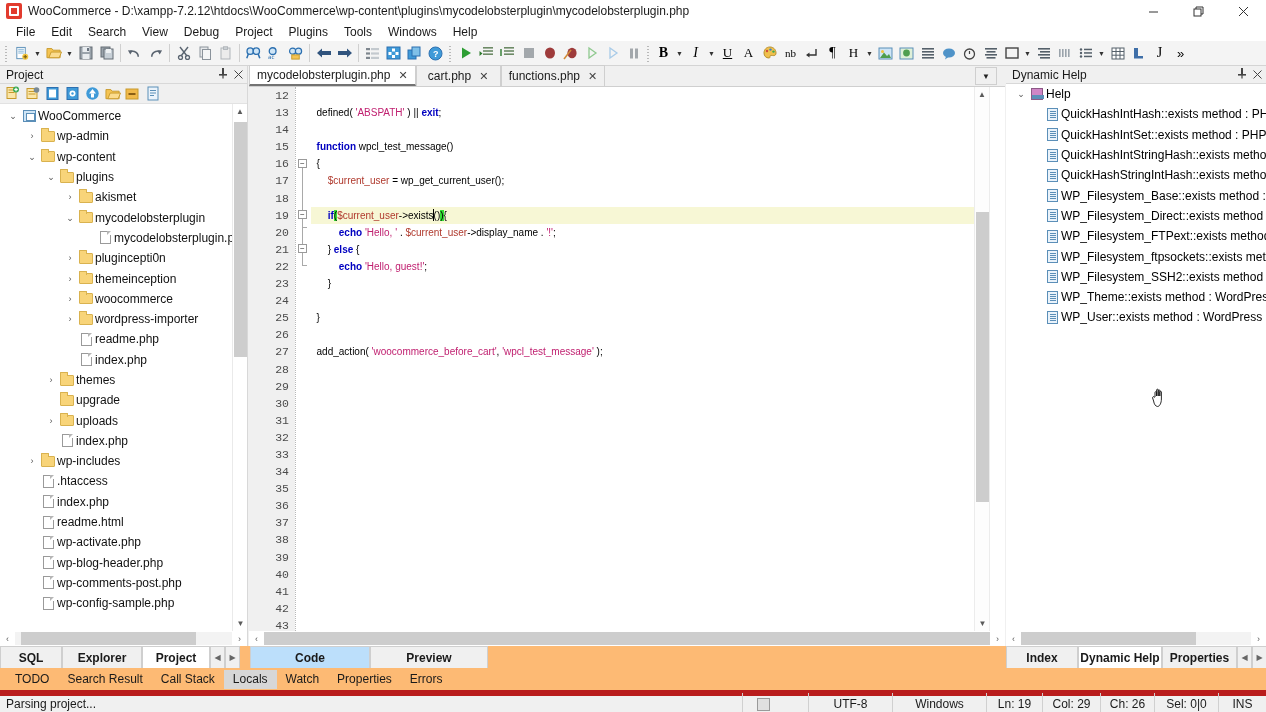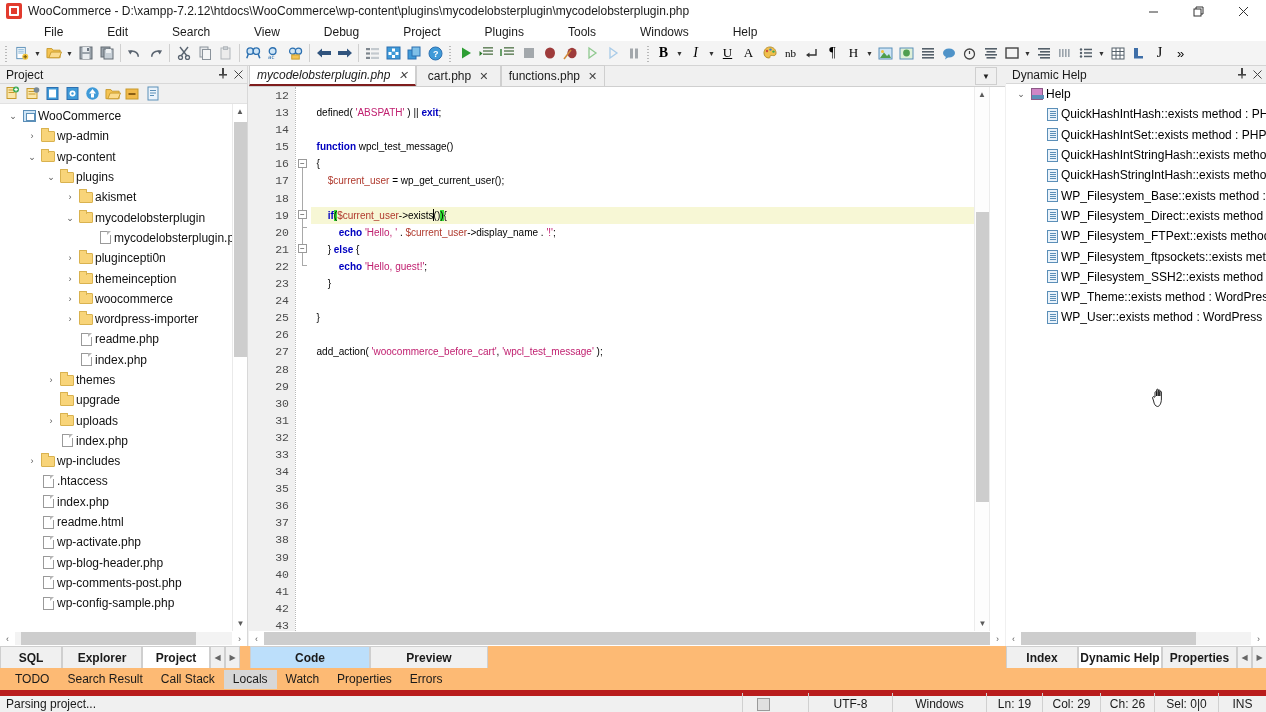--- a/index.html
+++ b/index.html
@@ -38,21 +38,21 @@
     width:45px; height:22px; display:flex; align-items:center; justify-content:center;
     font-size:12px; color:#333;
   }
 
   
   .menubar {
     position:absolute; left:0; top:22px; width:1266px; height:19px;
     background:#ffffff; display:flex; align-items:center; padding-left:8px;
   }
   .menubar span {
-    padding:2px 8px; font-size:12px; color:#1a1a1a; cursor:default;margin-left:28px;
+    padding:2px 8px; font-size:12px; color:#1a1a1a; cursor:default;
   }
 
   
   .toolbar {
     position:absolute; left:0; top:41px; width:1266px; height:25px;
     background:#f4f4f4; border-bottom:1px solid #d4d4d4;
     display:flex; align-items:center; padding-left:2px; overflow:hidden;
   }
   .tbtn { width:21px; height:21px; display:flex; align-items:center; justify-content:center;
           font-size:12px; position:relative; flex:none; }
@@ -117,21 +117,21 @@
   .hsb .thumb { position:absolute; top:0; height:13px; background:#cdcdcd;}
 
   
   #editor-panel { position:absolute; left:249px; top:0; width:756px; height:580px; background:#fff; }
   .tabbar { height:21px; background:#f0f0f0; display:flex; align-items:flex-end; border-bottom:1px solid #cfcfcf; position:relative;}
   .etab {
     height:21px; display:flex; align-items:center; gap:8px; padding:0 7px;
     background:#f0f0f0; border:1px solid #cfcfcf; border-bottom:none; font-size:12px; color:#1a1a1a;
     position:relative; top:0;
   }
-  .etab.active { background:#ffffff; border-bottom:2px solid #7f1d1d;font-style:italic; }
+  .etab.active { background:#ffffff; border-bottom:2px solid #737373; }
   .etab .tx { font-size:11px; color:#444; }
   .tabdrop { position:absolute; right:8px; top:1px; width:22px; height:18px;
       background:#f0f0f0; border:1px solid #cfcfcf; display:flex; align-items:center; justify-content:center;
       font-size:8px; color:#222; }
 
   .code-wrap { position:absolute; left:0; top:21px; right:0; bottom:0; background:#fff; }
   .gutter {
     position:absolute; left:0; top:0; bottom:15px; width:46px; background:#f0f0f0;
     font-family:"Liberation Mono", monospace; font-size:11.5px; color:#4b4b4b;
     text-align:right; padding-top:0px;

